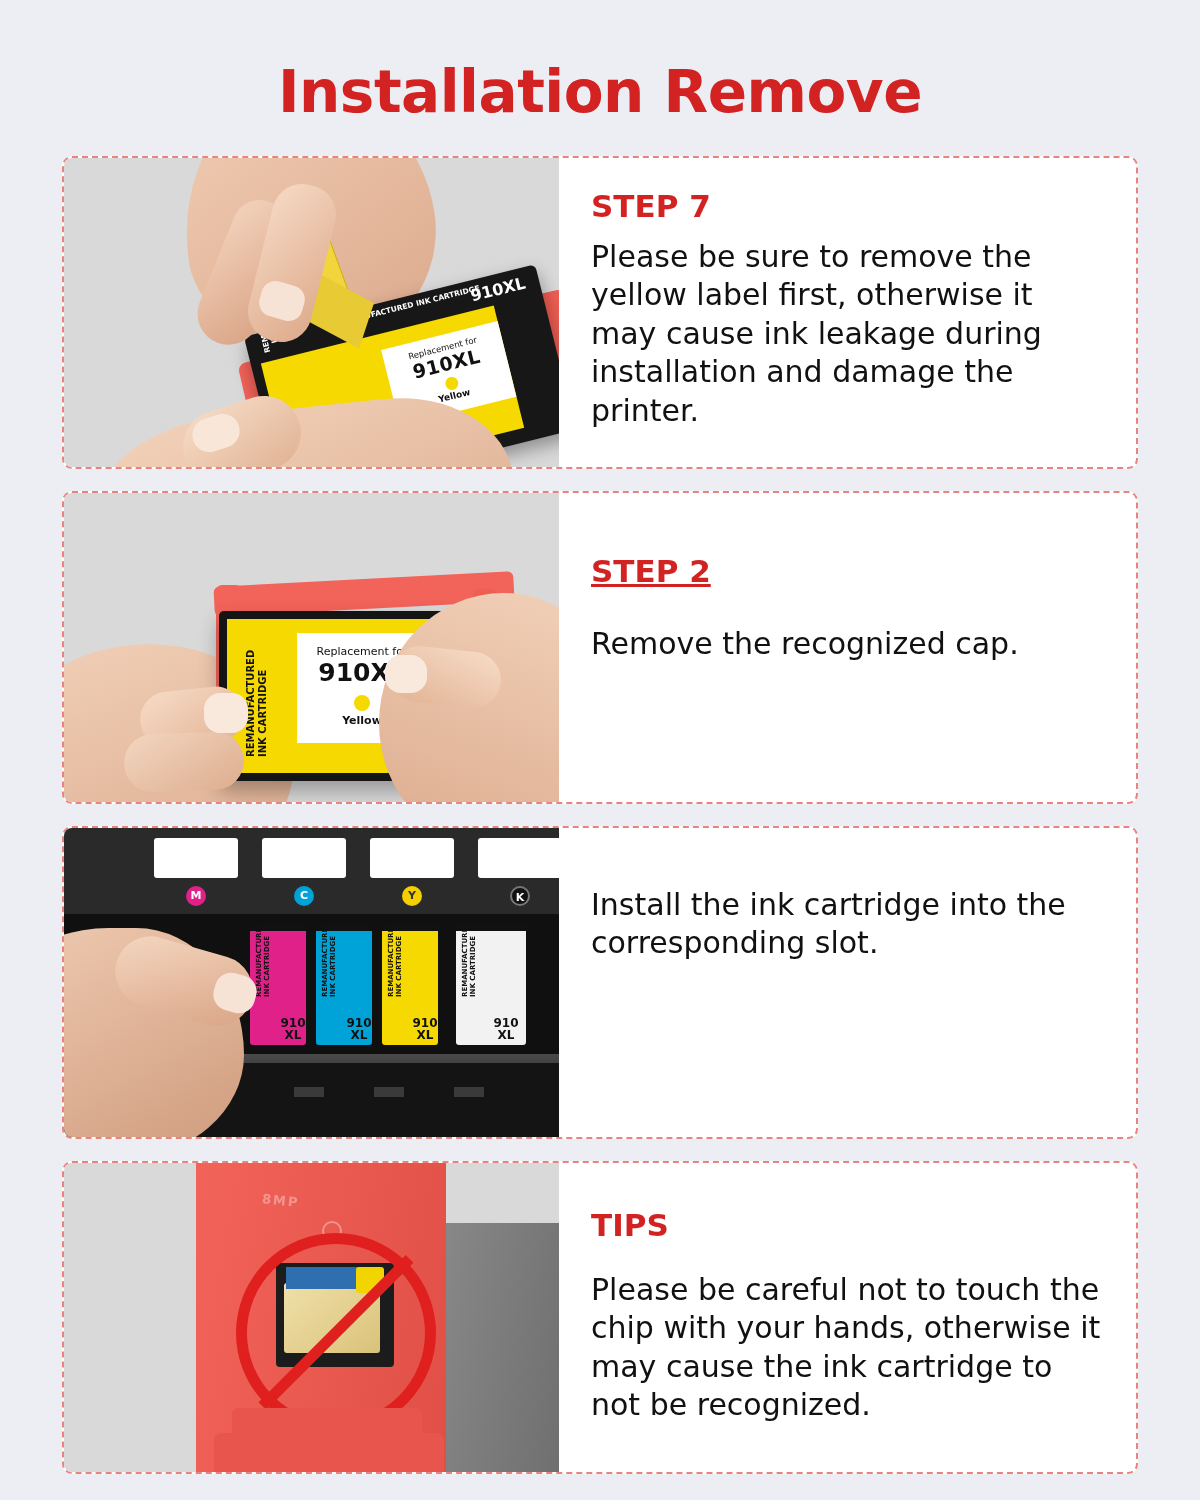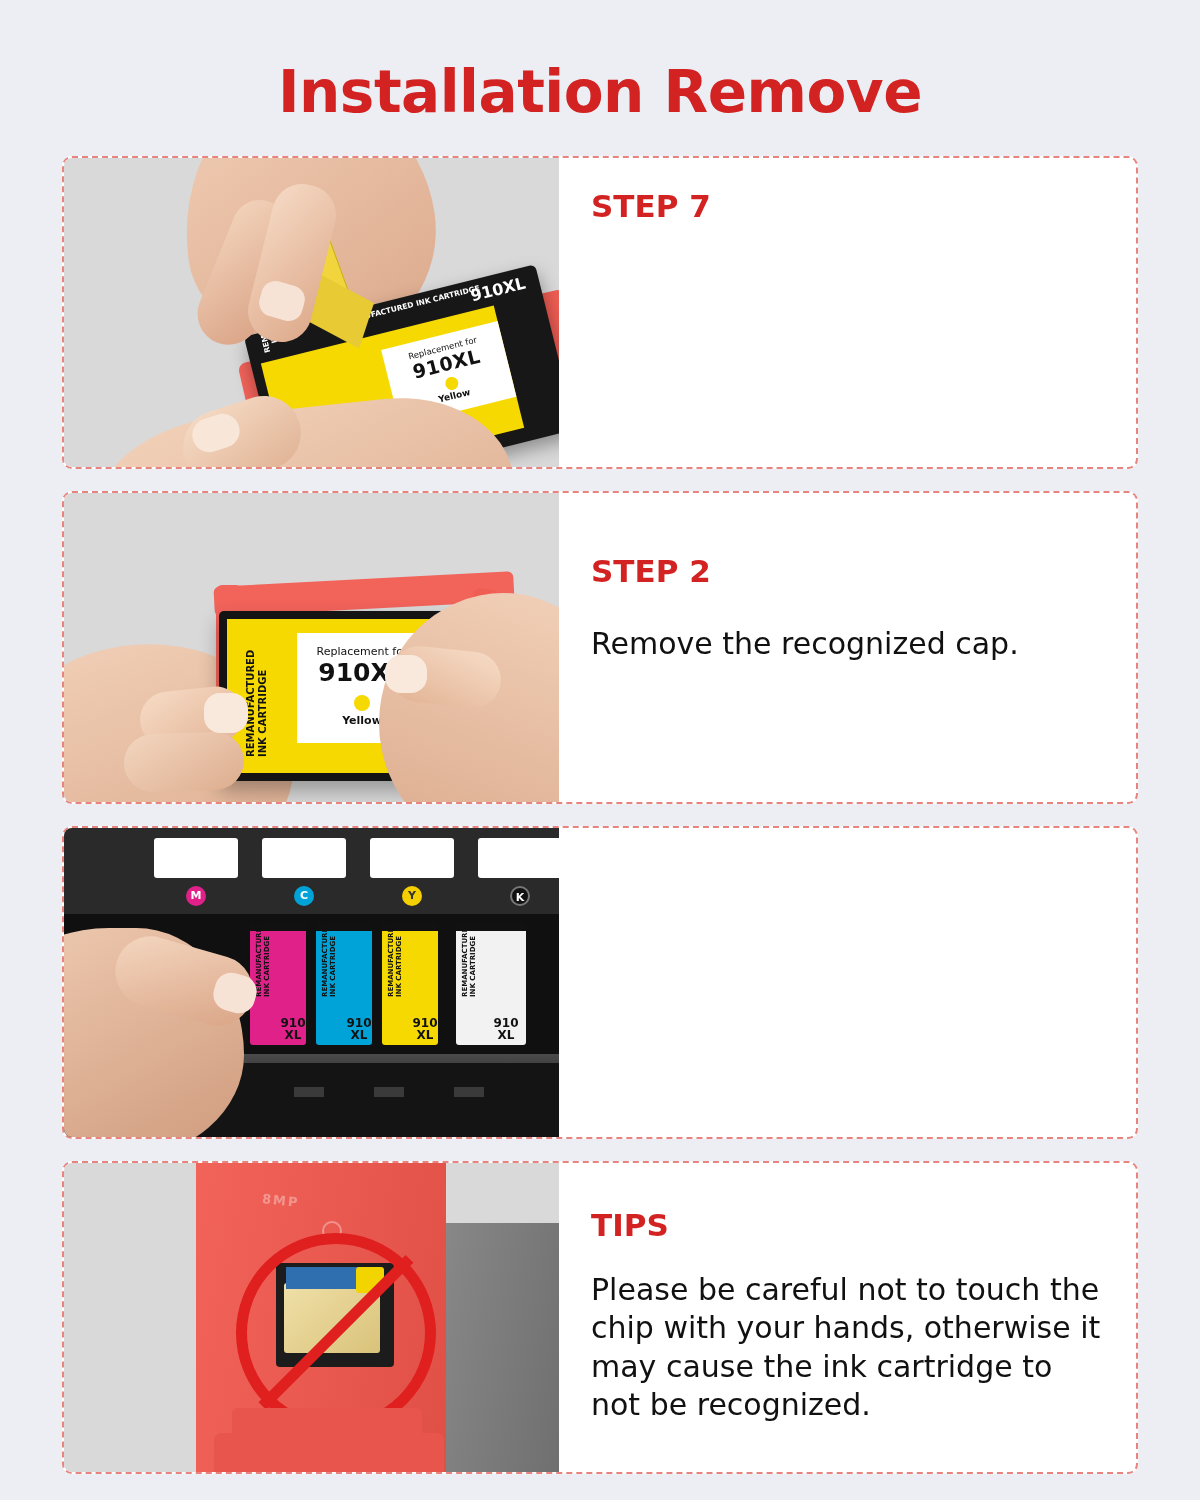--- a/index.html
+++ b/index.html
@@ -51,21 +51,21 @@
     font-weight: bold;
     margin-bottom: 14px;
   }
   .step-body {
     color: #111111;
     font-size: 30px;
     line-height: 1.28;
     font-weight: 400;
   }
   .card.s2 .text { justify-content: flex-start; padding-top: 60px; }
-  .card.s2 .step-label { margin-bottom: 36px; }
+  .card.s2 .step-label { margin-bottom: 36px; text-decoration: underline; }
   .card.s3 .text { padding-top: 58px; }
   .card.s3 .step-label { margin-bottom: 22px; }
   .card.tips .text { padding-top: 44px; }
   .card.tips .step-label { margin-bottom: 28px; }
 
   
   .ph1 { background: linear-gradient(160deg,#e6e4e2 0%, #dedbd9 50%, #d3d0cd 100%); }
   .ph1 .hand-top {
     position: absolute; left: 120px; top: -70px; width: 250px; height: 260px;
     background: linear-gradient(150deg,#f0cdb4,#dca98c);
@@ -355,20 +355,21 @@
       <div class="tab"></div>
       <div class="tab2"></div>
       <div class="finger2"></div>
       <div class="nail1"></div>
       <div class="hand-bot"></div>
       <div class="thumb"></div>
       <div class="fnail"></div>
     </div>
     <div class="text">
       <div class="step-label">STEP 7</div>
+      <div class="step-body">Please be sure to remove the yellow label first, otherwise it may cause ink leakage during installation and damage the printer.</div>
     </div>
   </div>
 
   <div class="card s2">
     <div class="photo ph2">
       <div class="hand-l"></div>
       <div class="capbar"></div>
       <div class="caparm"></div>
       <div class="caparm2"></div>
       <div class="cart">
@@ -455,20 +456,21 @@
       <div class="basebar"></div>
       <div class="ribbon"></div>
       <div class="notch" style="left:230px"></div>
       <div class="notch" style="left:310px"></div>
       <div class="notch" style="left:390px"></div>
       <div class="hand"></div>
       <div class="fing"></div>
       <div class="nail"></div>
     </div>
     <div class="text">
+      <div class="step-body">Install the ink cartridge into the corresponding slot.</div>
     </div>
   </div>
 
   <div class="card tips">
     <div class="photo ph4">
       <div class="cart"></div>
       <div class="clipbody"></div>
       <div class="clipbody2"></div>
       <div class="emboss">8MP</div>
       <div class="circlemark"></div>

